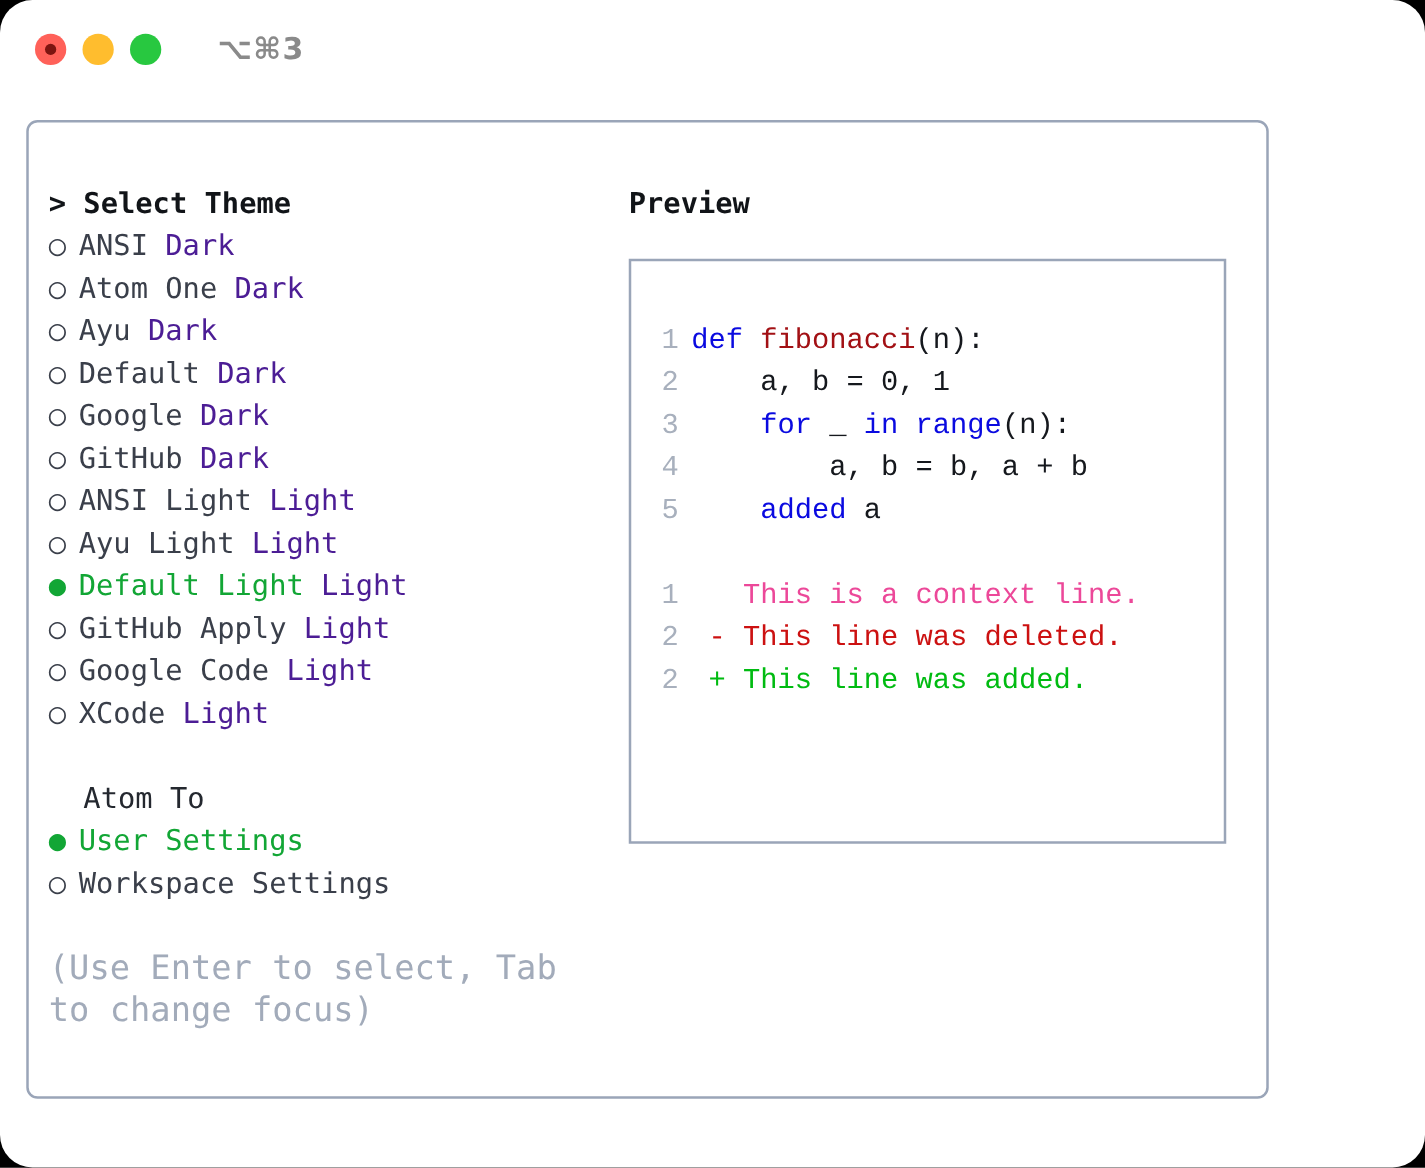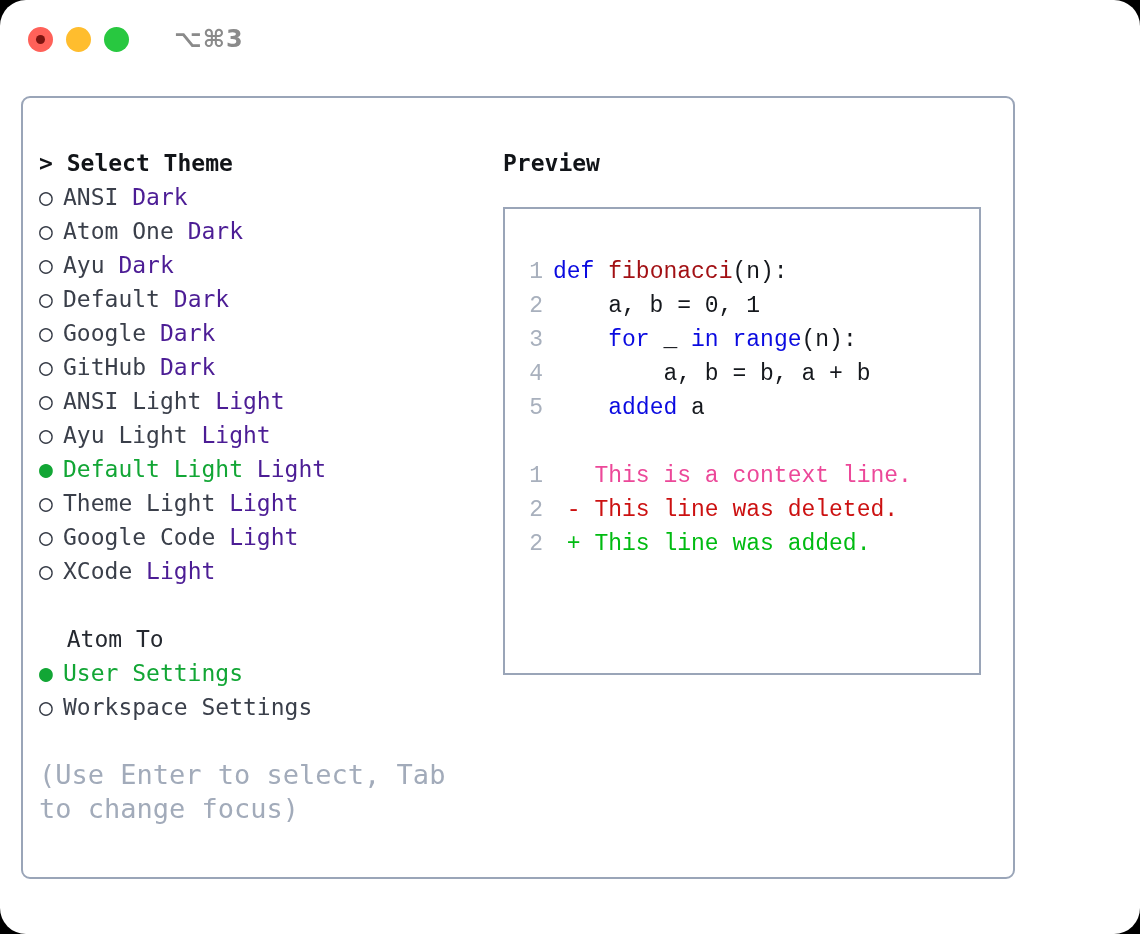--- a/index.html
+++ b/index.html
@@ -179,21 +179,21 @@
         <div id="theme-list">
             <div class="opt-row"><span class="marker">○</span><span class="opt-label">ANSI</span><span class="opt-suffix"> Dark</span></div>
             <div class="opt-row"><span class="marker">○</span><span class="opt-label">Atom One</span><span class="opt-suffix"> Dark</span></div>
             <div class="opt-row"><span class="marker">○</span><span class="opt-label">Ayu</span><span class="opt-suffix"> Dark</span></div>
             <div class="opt-row"><span class="marker">○</span><span class="opt-label">Default</span><span class="opt-suffix"> Dark</span></div>
             <div class="opt-row"><span class="marker">○</span><span class="opt-label">Google</span><span class="opt-suffix"> Dark</span></div>
             <div class="opt-row"><span class="marker">○</span><span class="opt-label">GitHub</span><span class="opt-suffix"> Dark</span></div>
             <div class="opt-row"><span class="marker">○</span><span class="opt-label">ANSI Light</span><span class="opt-suffix"> Light</span></div>
             <div class="opt-row"><span class="marker">○</span><span class="opt-label">Ayu Light</span><span class="opt-suffix"> Light</span></div>
             <div class="opt-row selected"><span class="marker">●</span><span class="opt-label">Default Light</span><span class="opt-suffix"> Light</span></div>
-            <div class="opt-row"><span class="marker">○</span><span class="opt-label">Theme Light</span><span class="opt-suffix"> Light</span></div>
+            <div class="opt-row"><span class="marker">○</span><span class="opt-label">GitHub Apply</span><span class="opt-suffix"> Light</span></div>
             <div class="opt-row"><span class="marker">○</span><span class="opt-label">Google Code</span><span class="opt-suffix"> Light</span></div>
             <div class="opt-row"><span class="marker">○</span><span class="opt-label">XCode</span><span class="opt-suffix"> Light</span></div>
           </div>
 
         <div class="spacer-row"></div>
 
         <div class="section-head indented">  Atom To</div>
         <div id="apply-list">
             <div class="opt-row selected"><span class="marker">●</span><span class="opt-label">User Settings</span></div>
             <div class="opt-row"><span class="marker">○</span><span class="opt-label">Workspace Settings</span></div>

